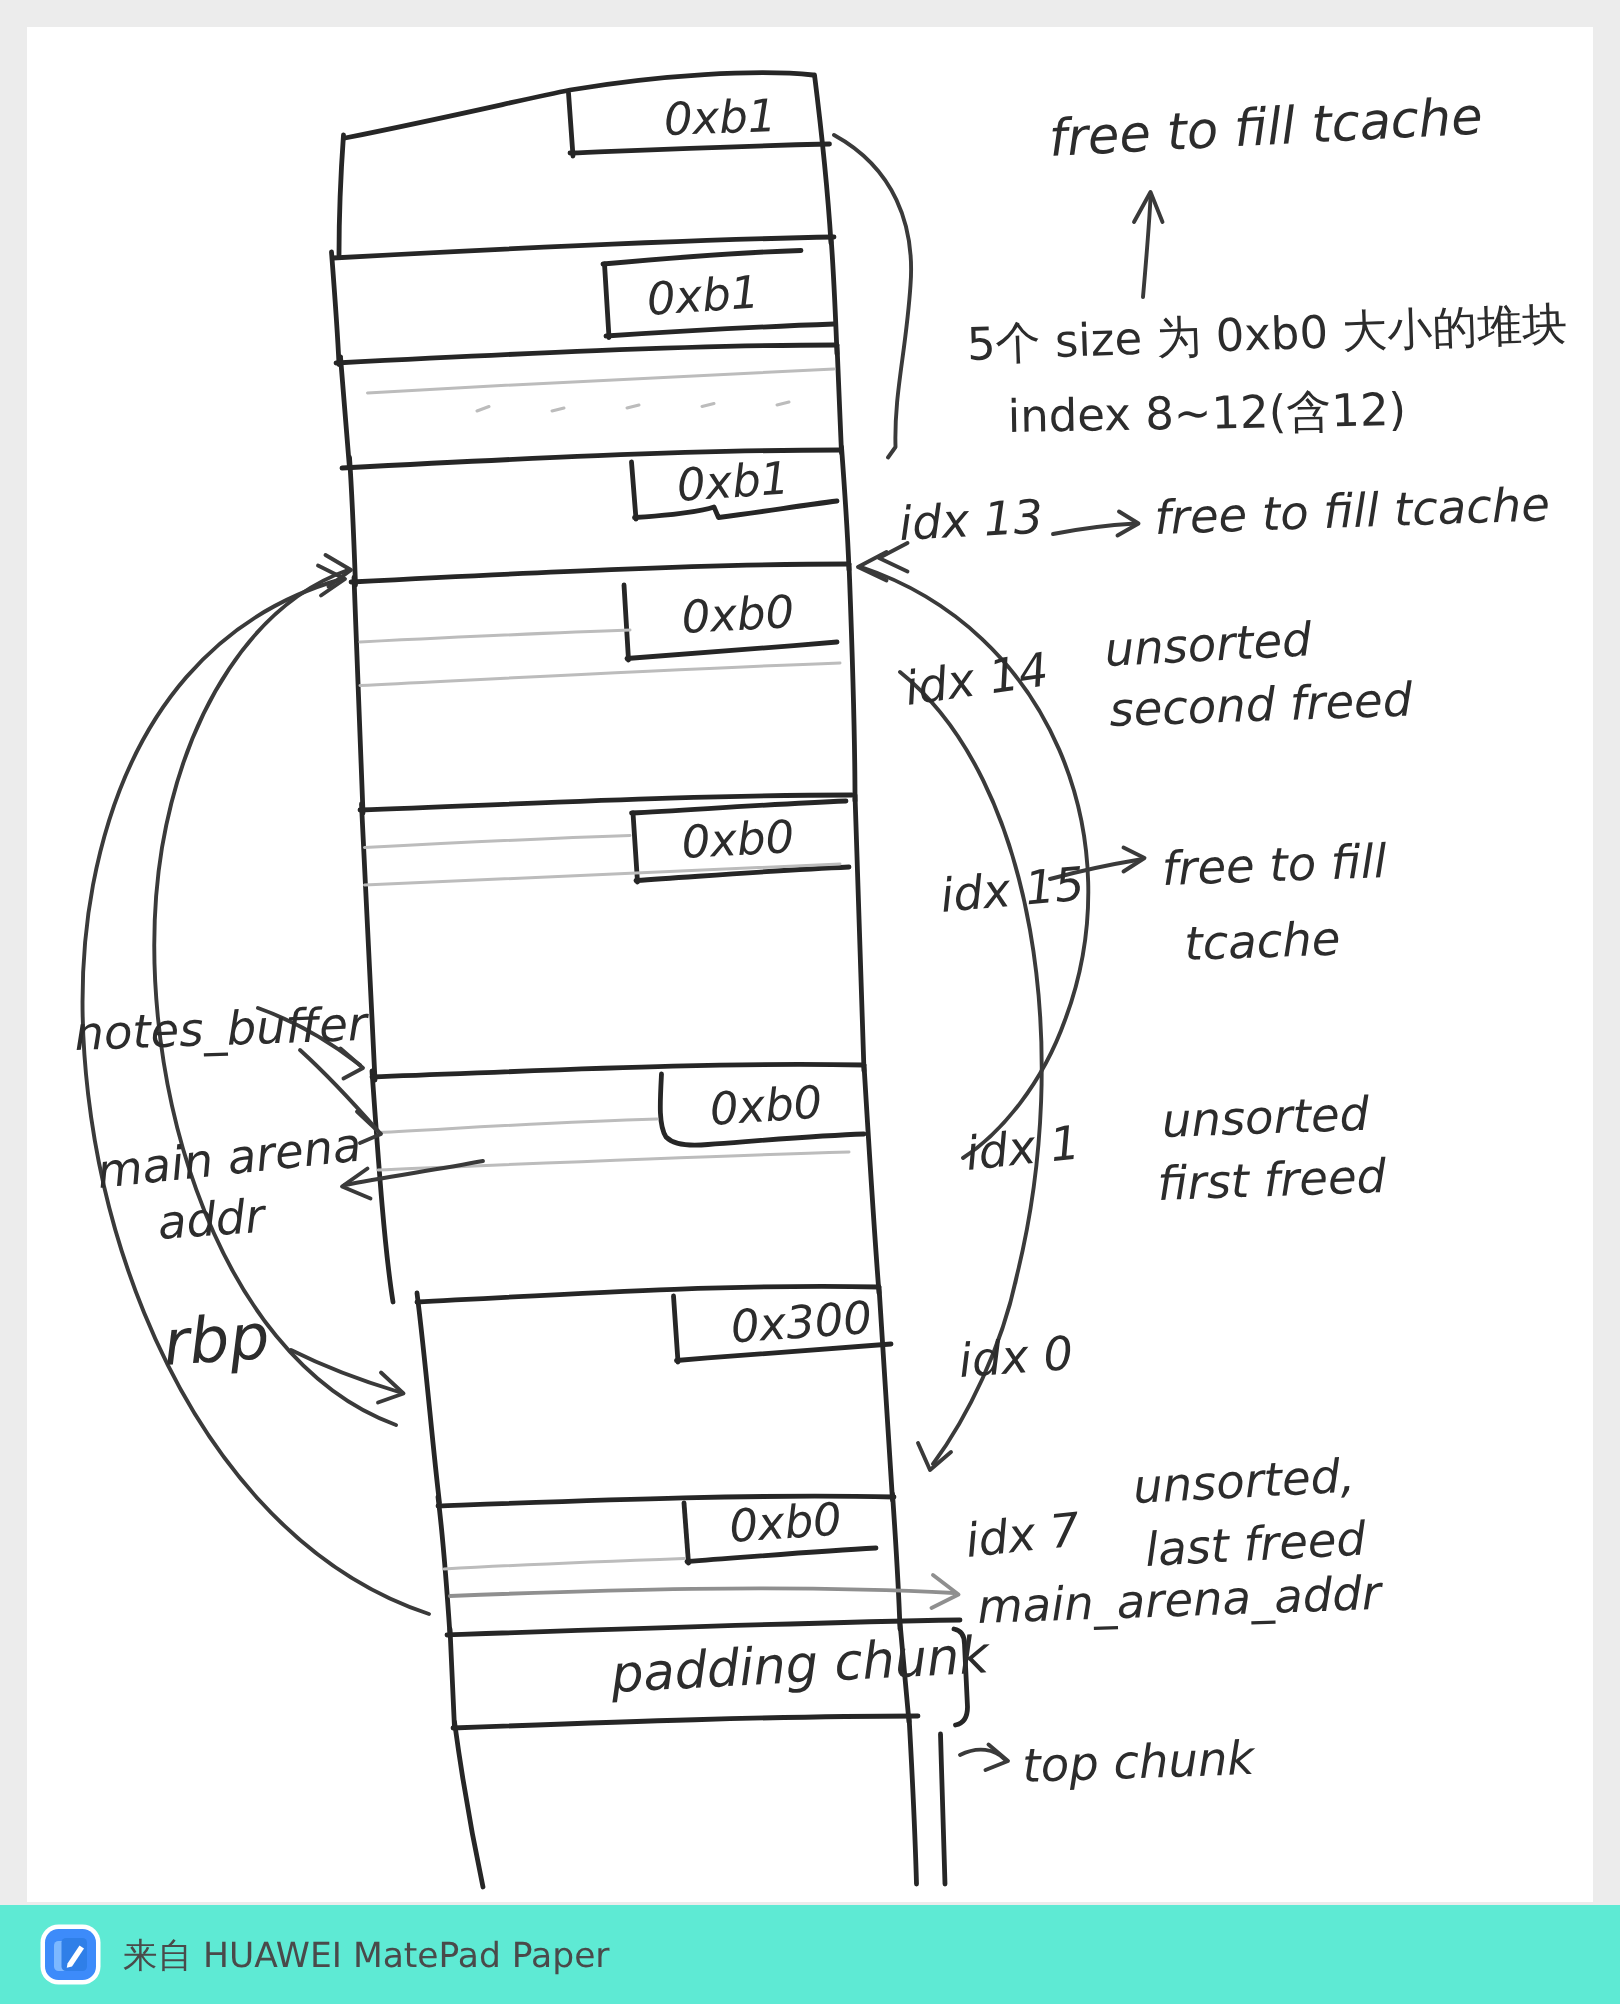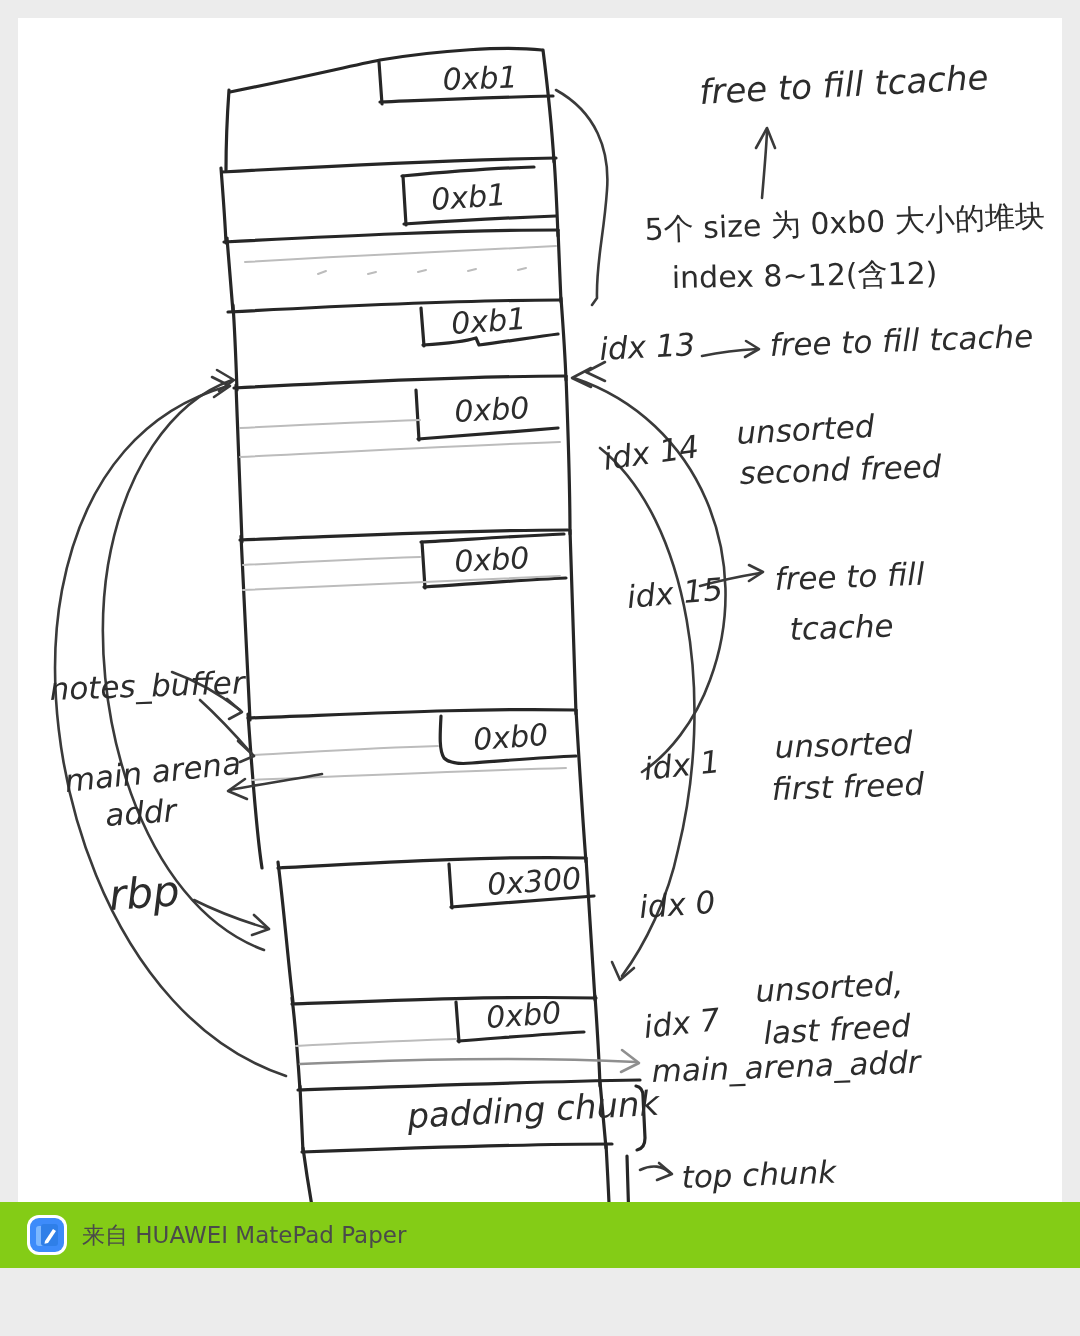--- a/index.html
+++ b/index.html
@@ -17,22 +17,22 @@
   .ink-thin{stroke:#3a3a3a;stroke-width:2.6;fill:none;stroke-linecap:round;stroke-linejoin:round;}
   .faint{stroke:#bcbcbc;stroke-width:2;fill:none;stroke-linecap:round;}
   .garrow{stroke:#8f8f8f;stroke-width:2.6;fill:none;stroke-linecap:round;stroke-linejoin:round;}
   .hw{font-family:"DejaVu Sans", sans-serif;font-style:italic;fill:#2c2c2c;}
   .sz{font-size:30px;}
   .lg{font-size:34px;}
   .md{font-size:31px;}
   .xl{font-size:42px;}
   .cn{font-size:30px;font-style:normal;}
   .footer{
-    position:absolute;left:0;top:1202px;width:1080px;height:66px;
-    background:#84cc16;display:flex;align-items:center;
+    position:absolute;left:0;top:1270px;width:1080px;height:66px;
+    background:#5eead4;display:flex;align-items:center;
   }
   .footer-icon{
     width:34px;height:34px;margin-left:30px;border-radius:9px;
     background:#3d8bfa;position:relative;flex:0 0 auto;
     box-shadow:0 0 0 3px #ffffff;
   }
   .footer-icon svg{position:absolute;left:0;top:0;}
   .footer-text{
     margin-left:18px;font-size:23px;color:#4a4a4a;
     font-family:"DejaVu Sans", sans-serif;

